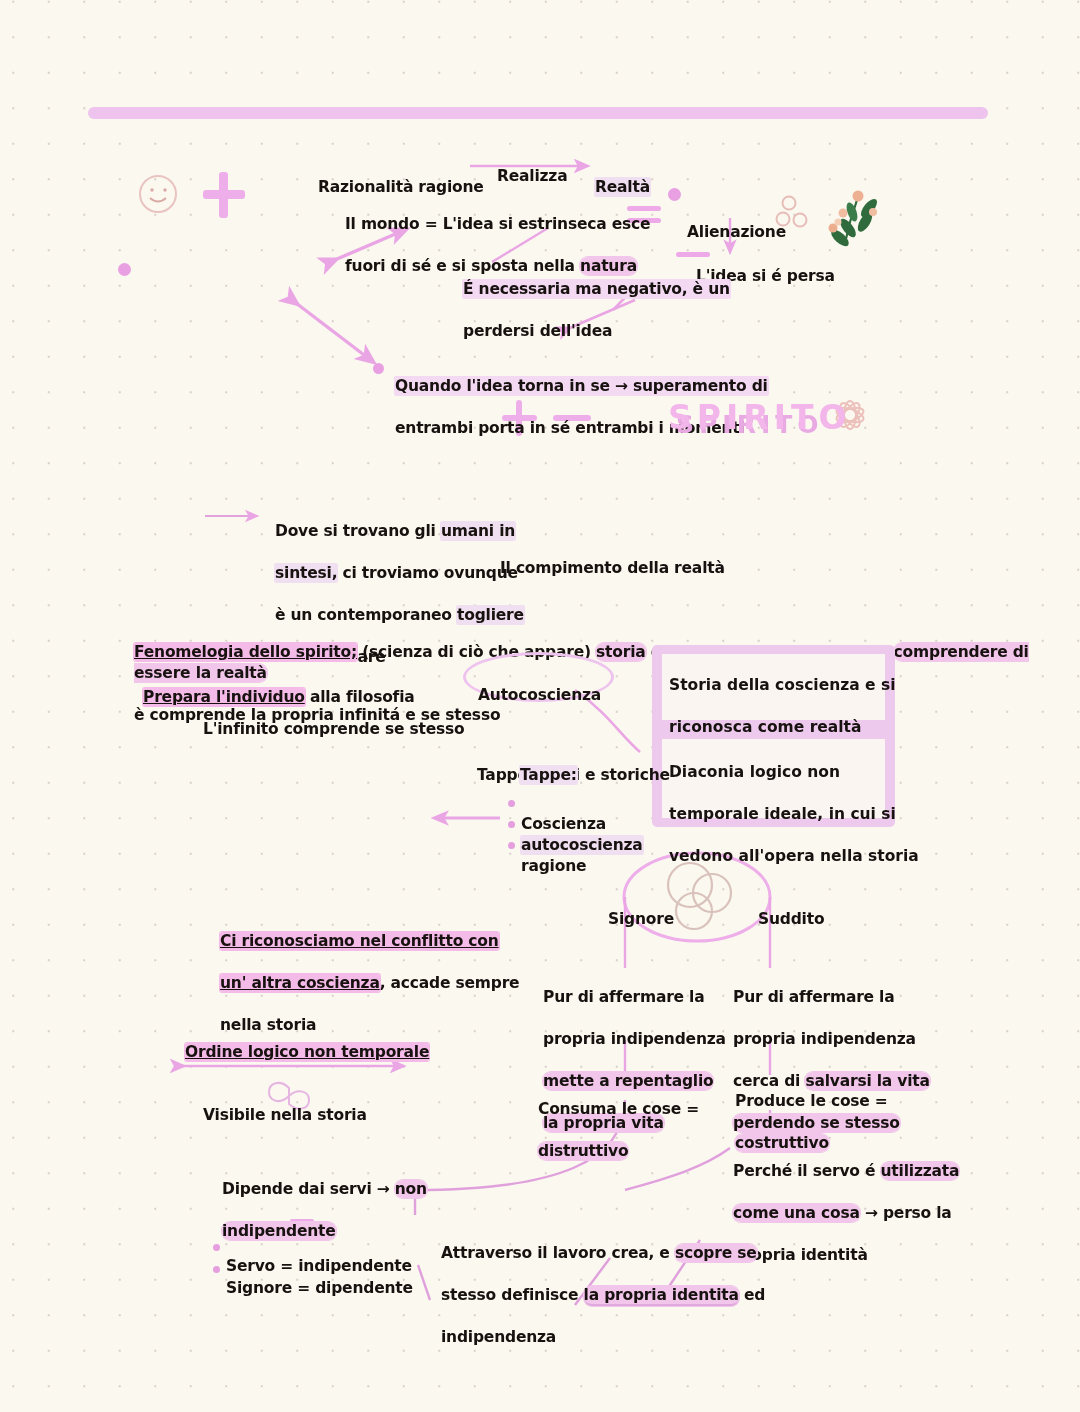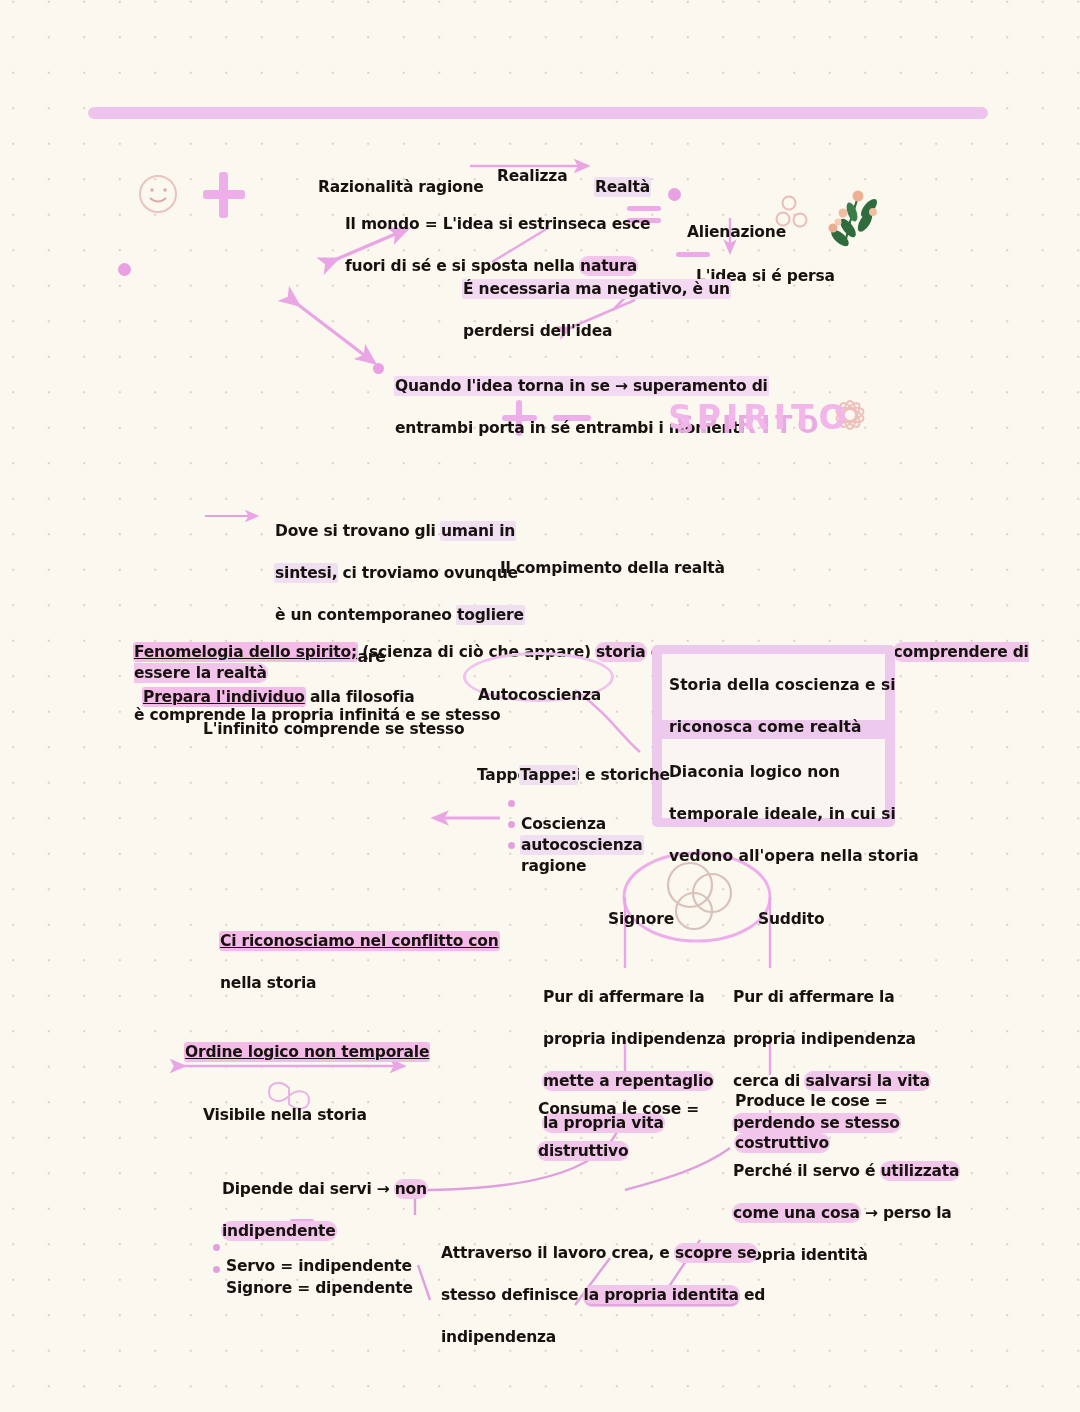--- a/index.html
+++ b/index.html
@@ -344,20 +344,21 @@
     <span class="hl-pale">autocoscienza</span>
   </div>
   <div class="bullet" style="left:508px;top:842px;"></div>
   <div class="note" style="left:521px;top:835px;">
     <span>ragione</span>
   </div>
 
 
   <div class="note" style="left:172px;top:910px;margin-left:48px;">
     <div><span class="hl-strong">Ci riconosciamo nel conflitto con</span></div>
+    <div><span class="hl-strong">un' altra coscienza</span><span>, accade sempre</span></div>
     <div><span>nella storia</span></div>
   </div>
 
   <div class="note" style="left:608px;top:888px;">
     <span>Signore</span>
   </div>
   <div class="note" style="left:758px;top:888px;text-align:right;">
     <span>Suddito</span>
   </div>
 

